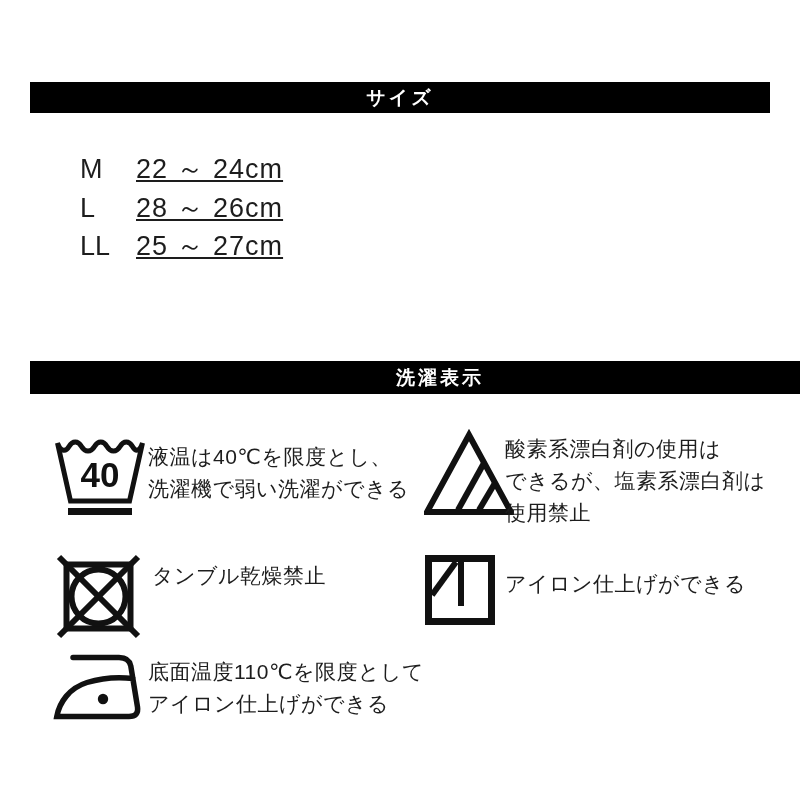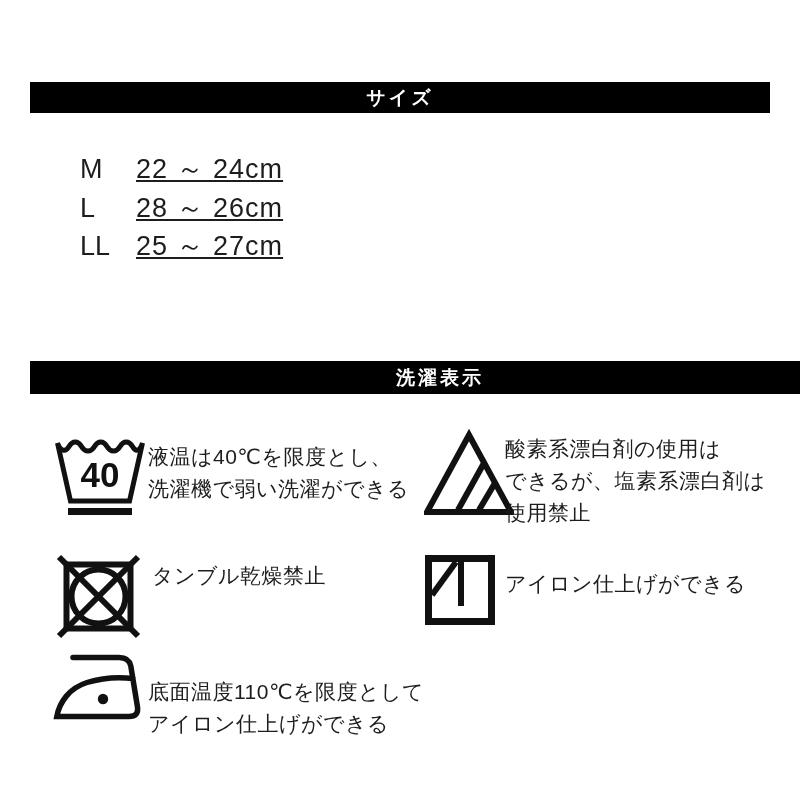--- a/index.html
+++ b/index.html
@@ -31,21 +31,21 @@
   }
   #wash-icon{left:55px;top:431px;width:90px;height:89px;text-align:right;}
   #wash-text{left:148px;top:441px;}
   #bleach-icon{left:424px;top:427px;width:90px;height:93px;}
   #bleach-text{left:505px;top:433px;}
   #tumble-icon{left:54px;top:552px;width:89px;height:89px;}
   #tumble-text{left:152px;top:560px;}
   #shade-icon{left:425px;top:555px;width:70px;height:70px;}
   #shade-text{left:505px;top:568px;}
   #iron-icon{left:52px;top:650px;width:106px;height:81px;}
-  #iron-text{left:148px;top:656px;margin-top:20px;}
+  #iron-text{left:148px;top:656px;}
   svg *{vector-effect:non-scaling-stroke;}
 </style>
 </head>
 <body>
 
 <div class="canvas">
 
   <div class="bar" id="size-bar">
     <span>サイズ</span>
   </div>

